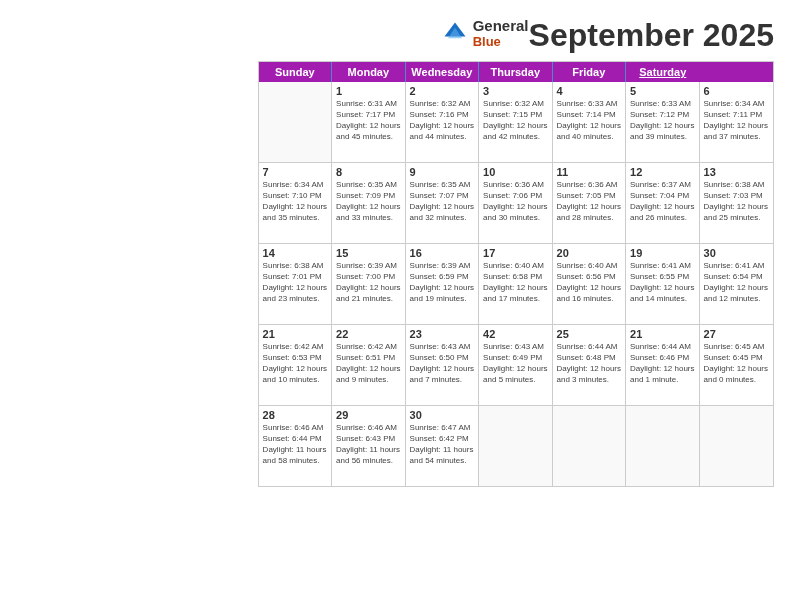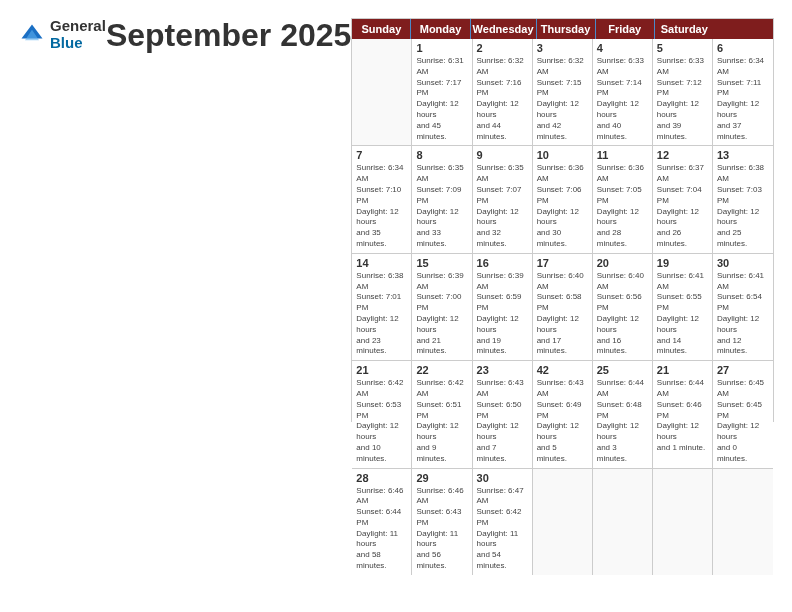--- a/index.html
+++ b/index.html
@@ -8,21 +8,22 @@
       background: #fff;
       width: 792px;
       height: 612px;
       overflow: hidden;
     }
     .page {
       width: 792px;
       height: 432px;
       padding: 18px 18px 10px 18px;
       display: flex;
-      flex-direction: row;
+      flex-direction: column;
+      align-items: flex-end;
     }
     .header {
       display: flex;
       justify-content: space-between;
       align-items: flex-start;
       margin-bottom: 8px;
     }
     .logo {
       display: flex;
       align-items: center;
@@ -32,23 +33,23 @@
       display: flex;
       flex-direction: column;
       line-height: 1.1;
     }
     .logo-general {
       font-size: 15px;
       font-weight: bold;
       color: #333;
     }
     .logo-blue {
-      font-size: 15px;
-      font-weight: bold;
-      color: #0369a1;
+      font-size: 13px;
+      font-weight: bold;
+      color: #c2410c;
     }
     .logo-icon {
       width: 28px;
       height: 28px;
     }
     .title-block {
       text-align: right;
     }
     .month-title {
       font-size: 32px;
@@ -62,31 +63,31 @@
     }
     .calendar {
       flex: 1;
       display: flex;
       flex-direction: column;
       border: 1px solid #ccc;
     }
     .cal-header {
       display: grid;
       grid-template-columns: repeat(7, 1fr);
-      background: #7f1d1d;
+      background: #a21caf;
     }
     .cal-header-cell {
       color: #fff;
       font-size: 11px;
       font-weight: bold;
       text-align: center;
       padding: 4px 2px;
       border-right: 1px solid #4a89c8;
     }
-    .cal-header-cell:last-child { border-right: none; }
+    .cal-header-cell:last-child { border-right: none; text-decoration: underline; }
     .cal-body {
       flex: 1;
       display: flex;
       flex-direction: column;
     }
     .cal-row {
       display: grid;
       grid-template-columns: repeat(7, 1fr);
       flex: 1;
       border-top: 1px solid #ccc;

